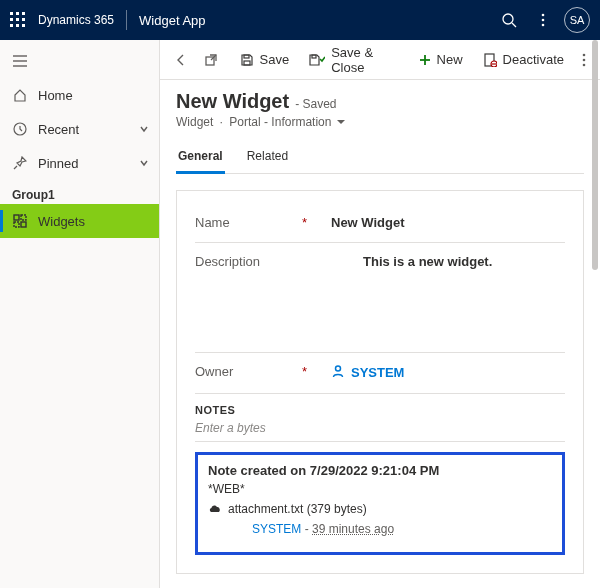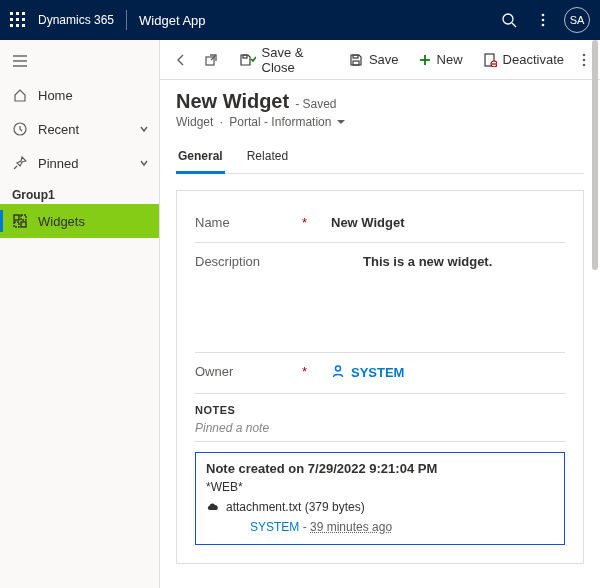--- a/index.html
+++ b/index.html
@@ -57,21 +57,21 @@
   .field.desc .value{ font-weight:600;margin-left:32px;}
   .field.owner .value{ color:#0078d4; font-weight:700; display:flex; align-items:center;}
   .field.owner .person{ margin-right:6px;}
   .field.name, .field.owner { border-bottom:1px solid #e1dfdd; padding-bottom:12px;}
   .field.desc { min-height:110px; border-bottom:1px solid #e1dfdd;}
 
   .notes-head { font-size:11px; font-weight:700; letter-spacing:0.5px; margin-top:10px; color:#323130;}
   .note-entry { border-bottom:1px solid #e1dfdd; padding:4px 0 6px;}
   .note-placeholder { color:#8a8886; font-style:italic; font-size:12px;}
 
-  .note-box { border:1px solid #1d4ed8; padding:8px 10px 10px; margin-top:10px; font-size:12px;}
+  .note-box { border:3px solid #1d4ed8; padding:8px 10px 16px; margin-top:10px; font-size:12px;}
   .note-title { font-weight:700; font-size:13px;}
   .note-source { margin-top:4px; color:#323130;}
   .note-attach { margin-top:6px; display:flex; align-items:center; color:#323130;}
   .note-attach .cloud{ margin-right:6px;}
   .note-meta { margin-top:6px; color:#605e5c;margin-left:44px;}
   .note-meta .sys{ color:#0078d4; }
   .note-meta .ago{ text-decoration:underline dotted; }
 
   .vscroll { position:absolute; right:2px; top:0; bottom:0; width:8px; }
   .vscroll .thumb{ position:absolute; right:0; top:0; width:6px; height:230px; background:#c8c6c4; border-radius:3px;}
@@ -185,37 +185,37 @@
       <div class="cmd iconOnly">
         <svg width="14" height="14" viewBox="0 0 14 14" fill="none" stroke="#605e5c" stroke-width="1.3">
             <rect x="2" y="4" width="8" height="8"></rect>
             <path d="M6 2 H12 V8"></path>
             <path d="M12 2 L7 7"></path>
           </svg>
       </div>
       <div class="cmd-spacer"></div>
       <div class="cmd">
         <span class="cico">
+          <svg width="14" height="14" viewBox="0 0 14 14" fill="none" stroke="#3b3a39" stroke-width="1.2">
+              <path d="M2 2 H10 L12 4 V12 H2 Z"></path>
+              <rect x="4" y="2" width="5" height="3"></rect>
+              <rect x="4" y="8" width="6" height="4"></rect>
+            </svg>
+        </span>
+        <span>Save</span>
+      </div>
+      <div class="cmd">
+        <span class="cico">
           <svg width="16" height="14" viewBox="0 0 16 14" fill="none" stroke="#3b3a39" stroke-width="1.2">
               <path d="M1 2 H8 L10 4 V12 H1 Z"></path>
               <rect x="3" y="2" width="4" height="3"></rect>
               <path d="M11 6 L13 8 L16 4" stroke="#107c10" stroke-width="1.6"></path>
             </svg>
         </span>
         <span>Save &amp; Close</span>
-      </div>
-      <div class="cmd">
-        <span class="cico">
-          <svg width="14" height="14" viewBox="0 0 14 14" fill="none" stroke="#3b3a39" stroke-width="1.2">
-              <path d="M2 2 H10 L12 4 V12 H2 Z"></path>
-              <rect x="4" y="2" width="5" height="3"></rect>
-              <rect x="4" y="8" width="6" height="4"></rect>
-            </svg>
-        </span>
-        <span>Save</span>
       </div>
       <div class="cmd">
         <span class="cico plus">
           <svg width="12" height="12" viewBox="0 0 12 12" stroke="#107c10" stroke-width="1.8">
               <line x1="6" y1="1" x2="6" y2="11"></line>
               <line x1="1" y1="6" x2="11" y2="6"></line>
             </svg>
         </span>
         <span>New</span>
       </div>
@@ -271,21 +271,21 @@
                   <circle cx="7" cy="4.5" r="2.5"></circle>
                   <path d="M2.5 13 C2.5 9.5 11.5 9.5 11.5 13"></path>
                 </svg>
             </span>
             <span>SYSTEM</span>
           </div>
         </div>
 
         <div class="notes-head">NOTES</div>
         <div class="note-entry">
-          <span class="note-placeholder">Pinned a note</span>
+          <span class="note-placeholder">Enter a bytes</span>
         </div>
 
         <div class="note-box">
           <div class="note-title">Note created on 7/29/2022 9:21:04 PM</div>
           <div class="note-source">*WEB*</div>
           <div class="note-attach">
             <span class="cloud">
               <svg width="14" height="10" viewBox="0 0 14 10" fill="#323130">
                   <path d="M4 9 C1.5 9 1 5.5 3.5 5 C3.5 2 8 1.5 9 4 C12 3.5 13 9 10 9 Z"></path>
                 </svg>

